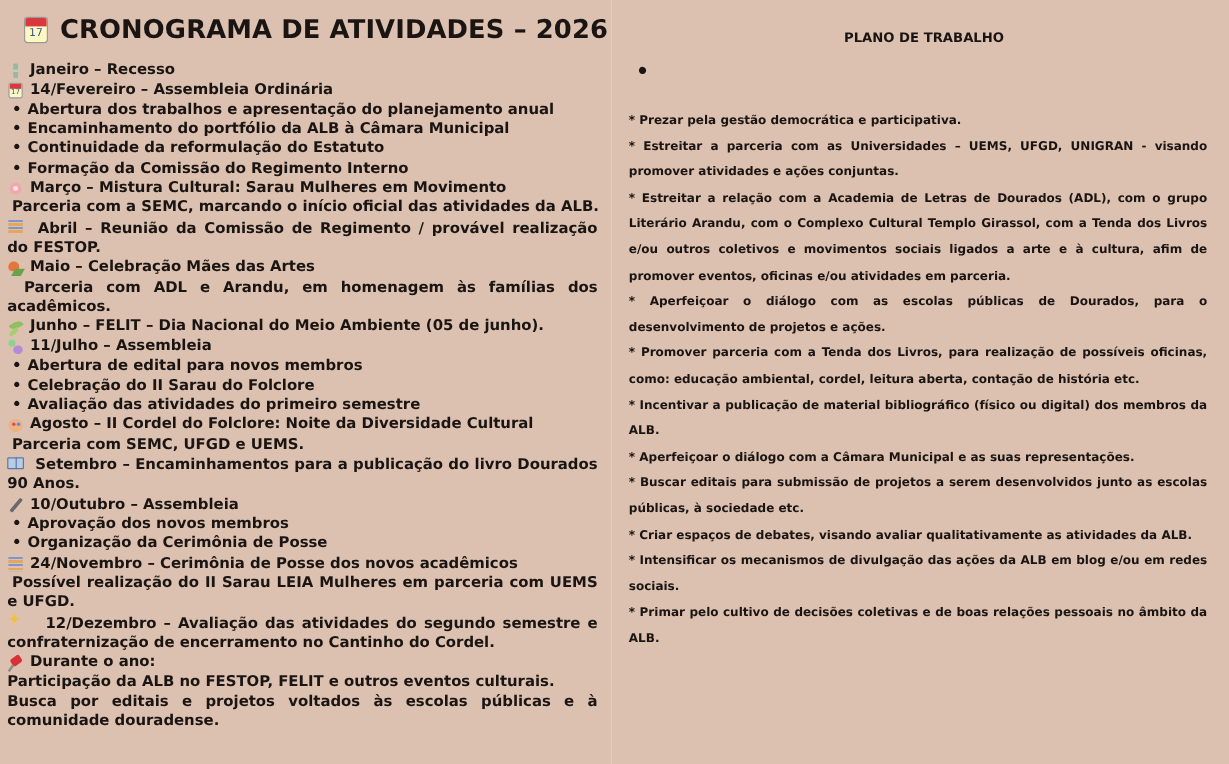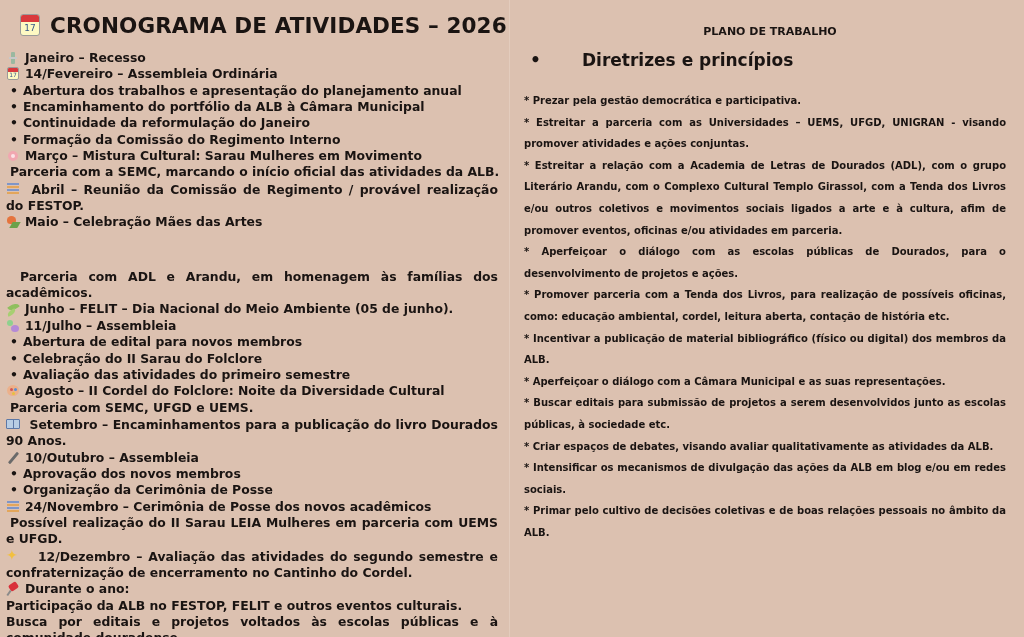--- a/index.html
+++ b/index.html
@@ -82,39 +82,39 @@
   .cal-icon.small .top { height: 4px; }
   .cal-icon.small .num { font-size: 6px; line-height: 8px; bottom: 0; }
 
   .cron-list {
     font-size: 12.4px;
     line-height: 16.35px;
     font-weight: bold;
   }
   .cron-line {
     display: flex;
-    align-items: flex-start;
+    align-items: flex-end;
     white-space: nowrap;
   }
   .cron-line.wrap {
     white-space: normal;
     text-align: justify;
   }
   .cron-line .emoji {
     display: inline-block;
     width: 14px;
     height: 14px;
     margin-right: 5px;
     margin-top: 1px;
     flex: 0 0 auto;
     position: relative;
   }
   .cron-line.indent-bullet { padding-left: 4px; }
   .cron-line.indent-sub { padding-left: 4px; }
-  .cron-line.indent-sub2 { padding-left: 14px; margin-top: 38px; }
+  .cron-line.indent-sub2 { padding-left: 14px; }
   .bullet-dot { margin-right: 5px; }
 
   
   .em-candle { }
   .em-candle::before { content:""; position:absolute; left:5px; top:1px; width:4px; height:12px; background:#9ab8a0; border-radius:1px; }
   .em-candle::after { content:""; position:absolute; left:3px; top:6px; width:8px; height:2px; background:#c8c8c8; }
   .em-flower::before { content:""; position:absolute; left:2px; top:2px; width:10px; height:10px; border-radius:50%; background:#f1a7b0; }
   .em-flower::after { content:""; position:absolute; left:5px; top:5px; width:4px; height:4px; border-radius:50%; background:#fbe3e6; }
   .em-lines::before { content:""; position:absolute; left:1px; top:1px; width:12px; height:12px;
     background: repeating-linear-gradient(#7f96c8 0 2px, transparent 2px 3px, #e3a65b 3px 5px, transparent 5px 6px); }
@@ -199,21 +199,21 @@
       <div class="cron-line indent-bullet">
         <span class="bullet-dot">•</span>
         <span>Abertura dos trabalhos e apresentação do planejamento anual</span>
       </div>
       <div class="cron-line indent-bullet">
         <span class="bullet-dot">•</span>
         <span>Encaminhamento do portfólio da ALB à Câmara Municipal</span>
       </div>
       <div class="cron-line indent-bullet">
         <span class="bullet-dot">•</span>
-        <span>Continuidade da reformulação do Janeiro</span>
+        <span>Continuidade da reformulação do Estatuto</span>
       </div>
       <div class="cron-line indent-bullet">
         <span class="bullet-dot">•</span>
         <span>Formação da Comissão do Regimento Interno</span>
       </div>
       <div class="cron-line">
         <span class="emoji em-flower"></span>
         <span>Março – Mistura Cultural: Sarau Mulheres em Movimento</span>
       </div>
       <div class="cron-line indent-sub">
@@ -296,21 +296,20 @@
       </div>
     </div>
   </section>
 
   <div class="col-divider"></div>
 
   <section class="col-right">
     <h2 class="plan-title" style="margin-bottom:0;">PLANO DE TRABALHO</h2>
     <div class="plan-subtitle">
       <span class="dot">•</span>
-      <span>Diretrizes e princípios</span>
     </div>
     <div class="plan-list">
       <p class="plan-item">* Prezar pela gestão democrática e participativa.</p>
       <p class="plan-item">* Estreitar a parceria com as Universidades – UEMS, UFGD, UNIGRAN - visando promover atividades e ações conjuntas.</p>
       <p class="plan-item">* Estreitar a relação com a Academia de Letras de Dourados (ADL), com o grupo Literário Arandu, com o Complexo Cultural Templo Girassol, com a Tenda dos Livros e/ou outros coletivos e movimentos sociais ligados a arte e à cultura, afim de promover eventos, oficinas e/ou atividades em parceria.</p>
       <p class="plan-item">* Aperfeiçoar o diálogo com as escolas públicas de Dourados, para o desenvolvimento de projetos e ações.</p>
       <p class="plan-item">* Promover parceria com a Tenda dos Livros, para realização de possíveis oficinas, como: educação ambiental, cordel, leitura aberta, contação de história etc.</p>
       <p class="plan-item">* Incentivar a publicação de material bibliográfico (físico ou digital) dos membros da ALB.</p>
       <p class="plan-item">* Aperfeiçoar o diálogo com a Câmara Municipal e as suas representações.</p>
       <p class="plan-item">* Buscar editais para submissão de projetos a serem desenvolvidos junto as escolas públicas, à sociedade etc.</p>

